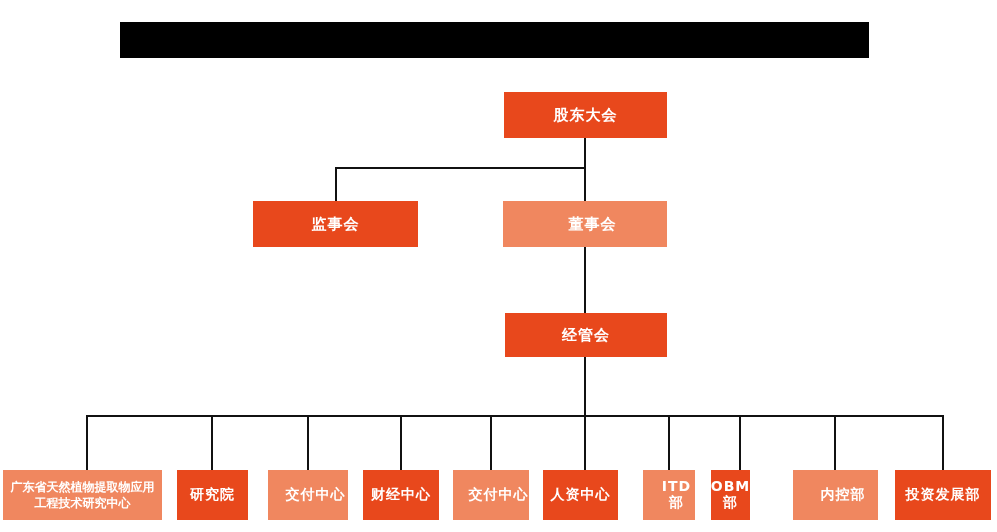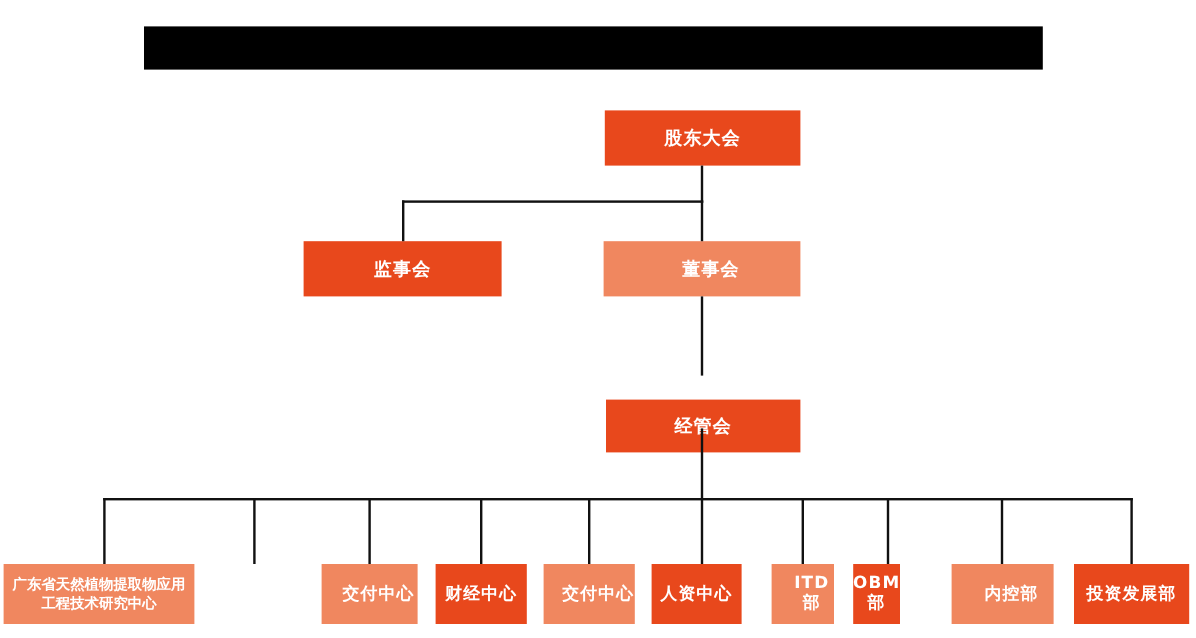--- a/index.html
+++ b/index.html
@@ -28,21 +28,21 @@
     letter-spacing: 1px;
     box-sizing: border-box;
   }
   .dark   { background: #e8481c; }
   .salmon { background: #f0875f; padding-left: 15px; }
 
   
   .n-shareholders { left: 504px; top:  92px; width: 163px; height: 46px; font-size: 15px; }
   .n-supervisory  { left: 253px; top: 201px; width: 165px; height: 46px; font-size: 15px; }
   .n-board        { left: 503px; top: 201px; width: 164px; height: 46px; font-size: 15px; }
-  .n-management   { left: 505px; top: 313px; width: 162px; height: 44px; font-size: 15px; margin-top: 20px; }
+  .n-management   { left: 505px; top: 313px; width: 162px; height: 44px; font-size: 15px; }
 
   
   .dept { top: 470px; height: 50px; font-size: 14px; }
   .d1  { left:   3px; width: 159px; font-size: 12px; letter-spacing: 0; line-height: 1.35; padding: 2px 3px; }
   .d2  { left: 177px; width:  71px; }
   .d3  { left: 268px; width:  80px; }
   .d4  { left: 363px; width:  76px; }
   .d5  { left: 453px; width:  76px; }
   .d6  { left: 543px; width:  75px; }
   .d7  { left: 643px; width:  52px; }
@@ -80,20 +80,21 @@
   <div class="redacted-bar"></div>
 
   <div class="node dark n-shareholders">股东大会</div>
 
   <div class="node dark n-supervisory">监事会</div>
   <div class="node salmon n-board">董事会</div>
 
   <div class="node dark n-management">经管会</div>
 
   <div class="node salmon dept d1">广东省天然植物提取物应用工程技术研究中心</div>
+  <div class="node dark   dept d2">研究院</div>
   <div class="node salmon dept d3">交付中心</div>
   <div class="node dark   dept d4">财经中心</div>
   <div class="node salmon dept d5">交付中心</div>
   <div class="node dark   dept d6">人资中心</div>
   <div class="node salmon dept d7">ITD部</div>
   <div class="node dark   dept d8">OBM部</div>
   <div class="node salmon dept d9">内控部</div>
   <div class="node dark   dept d10">投资发展部</div>
 
   <div class="line lv l-sh-down"></div>

